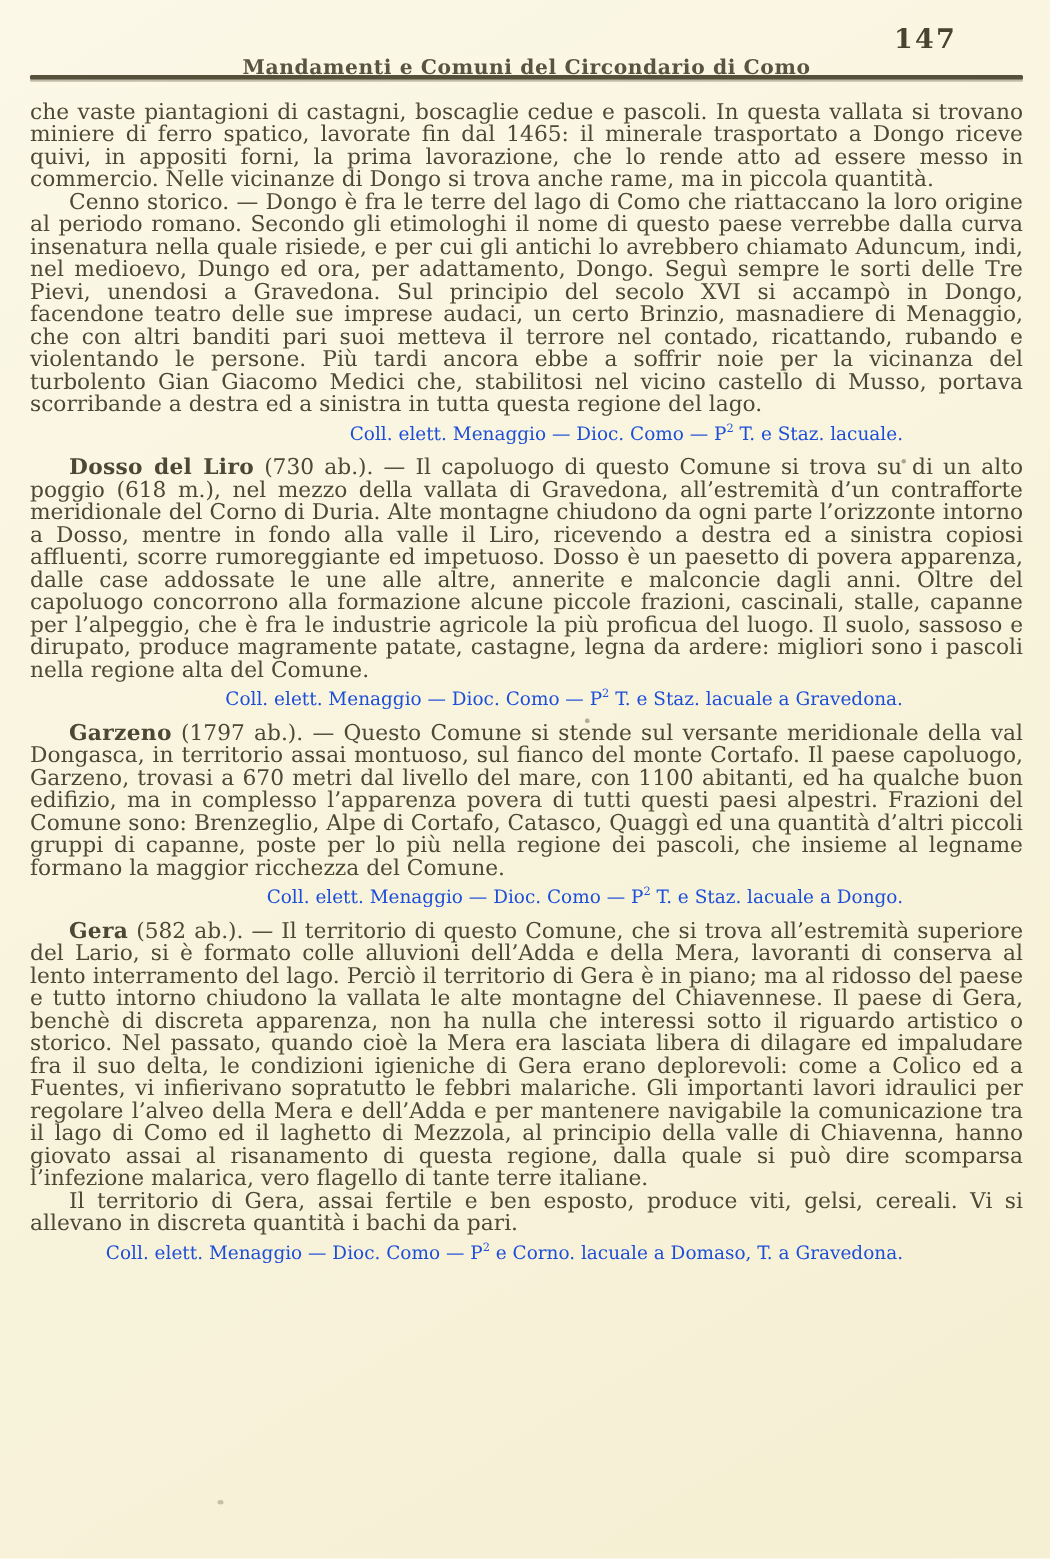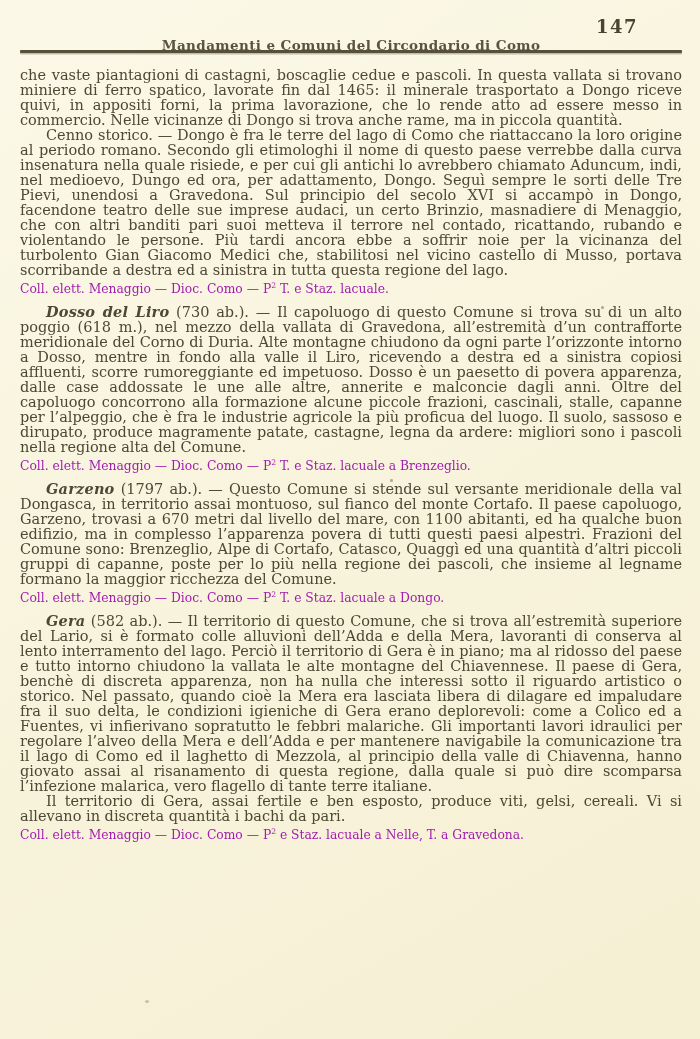--- a/index.html
+++ b/index.html
@@ -42,29 +42,29 @@
   p.body {
     margin: 0;
     font-size: 14.5px;
     line-height: 15px;
     text-align: justify;
     color: #4e4734;
   }
   p.indent { text-indent: 26px; }
   p.gap { margin-top: 7px; }
   p.coll {
-    text-align: left;
+    text-align: right;
     font-size: 12.3px;
     line-height: 15px;
     margin: 4px 0 5px;
     padding-right: 80px;
-    color: #a21caf;
+    color: #1d4ed8;
   }
   .it { }
-  .bd { font-weight: bold; letter-spacing: 0.2px; font-style: italic; }
+  .bd { font-weight: bold; letter-spacing: 0.2px; }
   sup { font-size: 0.62em; line-height: 0; }
   .speck {
     position: absolute;
     background: #6b6450;
     border-radius: 50%;
   }
   #speck1 { left: 601px; top: 306px; width: 3px; height: 3px; opacity: 0.55; }
   #speck2 { left: 145px; top: 1000px; width: 4px; height: 3px; opacity: 0.35; }
   #speck3 { left: 390px; top: 479px; width: 2.5px; height: 2.5px; opacity: 0.5; }
 </style>
@@ -76,24 +76,24 @@
     <div class="running-title">Mandamenti e Comuni del Circondario di Como</div>
     <div class="page-number">147</div>
   </header>
   <div class="rule"></div>
 
   <main>
       <p class="body"><span>che vaste piantagioni di castagni, boscaglie cedue e pascoli. In questa vallata si trovano miniere di ferro spatico, lavorate fin dal 1465: il minerale trasportato a Dongo riceve quivi, in appositi forni, la prima lavorazione, che lo rende atto ad essere messo in commercio. Nelle vicinanze di Dongo si trova anche rame, ma in piccola quantità.</span></p>
       <p class="body indent"><span class="it">Cenno storico.</span><span> — Dongo è fra le terre del lago di Como che riattaccano la loro origine al periodo romano. Secondo gli etimologhi il nome di questo paese verrebbe dalla curva insenatura nella quale risiede, e per cui gli antichi lo avrebbero chiamato </span><span class="it">Aduncum</span><span>, indi, nel medioevo, </span><span class="it">Dungo</span><span> ed ora, per adattamento, Dongo. Seguì sempre le sorti delle Tre Pievi, unendosi a Gravedona. Sul principio del secolo XVI si accampò in Dongo, facendone teatro delle sue imprese audaci, un certo Brinzio, masnadiere di Menaggio, che con altri banditi pari suoi metteva il terrore nel contado, ricattando, rubando e violentando le persone. Più tardi ancora ebbe a soffrir noie per la vicinanza del turbolento Gian Giacomo Medici che, stabilitosi nel vicino castello di Musso, portava scorribande a destra ed a sinistra in tutta questa regione del lago.</span></p>
       <p class="coll"><span>Coll. elett. Menaggio — Dioc. Como — P</span><sup>2</sup><span> T. e Staz. lacuale.</span></p>
       <p class="body indent gap"><span class="bd">Dosso del Liro</span><span> (730 ab.). — Il capoluogo di questo Comune si trova su di un alto poggio (618 m.), nel mezzo della vallata di Gravedona, all’estremità d’un contrafforte meridionale del Corno di Duria. Alte montagne chiudono da ogni parte l’orizzonte intorno a Dosso, mentre in fondo alla valle il Liro, ricevendo a destra ed a sinistra copiosi affluenti, scorre rumoreggiante ed impetuoso. Dosso è un paesetto di povera apparenza, dalle case addossate le une alle altre, annerite e malconcie dagli anni. Oltre del capoluogo concorrono alla formazione alcune piccole frazioni, cascinali, stalle, capanne per l’alpeggio, che è fra le industrie agricole la più proficua del luogo. Il suolo, sassoso e dirupato, produce magramente patate, castagne, legna da ardere: migliori sono i pascoli nella regione alta del Comune.</span></p>
-      <p class="coll"><span>Coll. elett. Menaggio — Dioc. Como — P</span><sup>2</sup><span> T. e Staz. lacuale a Brenzeglio.</span></p>
+      <p class="coll"><span>Coll. elett. Menaggio — Dioc. Como — P</span><sup>2</sup><span> T. e Staz. lacuale a Gravedona.</span></p>
       <p class="body indent gap"><span class="bd">Garzeno</span><span> (1797 ab.). — Questo Comune si stende sul versante meridionale della val Dongasca, in territorio assai montuoso, sul fianco del monte Cortafo. Il paese capoluogo, Garzeno, trovasi a 670 metri dal livello del mare, con 1100 abitanti, ed ha qualche buon edifizio, ma in complesso l’apparenza povera di tutti questi paesi alpestri. Frazioni del Comune sono: Brenzeglio, Alpe di Cortafo, Catasco, Quaggì ed una quantità d’altri piccoli gruppi di capanne, poste per lo più nella regione dei pascoli, che insieme al legname formano la maggior ricchezza del Comune.</span></p>
       <p class="coll"><span>Coll. elett. Menaggio — Dioc. Como — P</span><sup>2</sup><span> T. e Staz. lacuale a Dongo.</span></p>
       <p class="body indent gap"><span class="bd">Gera</span><span> (582 ab.). — Il territorio di questo Comune, che si trova all’estremità superiore del Lario, si è formato colle alluvioni dell’Adda e della Mera, lavoranti di conserva al lento interramento del lago. Perciò il territorio di Gera è in piano; ma al ridosso del paese e tutto intorno chiudono la vallata le alte montagne del Chiavennese. Il paese di Gera, benchè di discreta apparenza, non ha nulla che interessi sotto il riguardo artistico o storico. Nel passato, quando cioè la Mera era lasciata libera di dilagare ed impaludare fra il suo delta, le condizioni igieniche di Gera erano deplorevoli: come a Colico ed a Fuentes, vi infierivano sopratutto le febbri malariche. Gli importanti lavori idraulici per regolare l’alveo della Mera e dell’Adda e per mantenere navigabile la comunicazione tra il lago di Como ed il laghetto di Mezzola, al principio della valle di Chiavenna, hanno giovato assai al risanamento di questa regione, dalla quale si può dire scomparsa l’infezione malarica, vero flagello di tante terre italiane.</span></p>
       <p class="body indent"><span>Il territorio di Gera, assai fertile e ben esposto, produce viti, gelsi, cereali. Vi si allevano in discreta quantità i bachi da pari.</span></p>
-      <p class="coll"><span>Coll. elett. Menaggio — Dioc. Como — P</span><sup>2</sup><span> e Staz. lacuale a Nelle, T. a Gravedona.</span></p>
+      <p class="coll"><span>Coll. elett. Menaggio — Dioc. Como — P</span><sup>2</sup><span> e Corno. lacuale a Domaso, T. a Gravedona.</span></p>
     </main>
 </div>
 
 <div class="speck" id="speck1"></div>
 <div class="speck" id="speck2"></div>
 <div class="speck" id="speck3"></div>
 
 </body></html>

